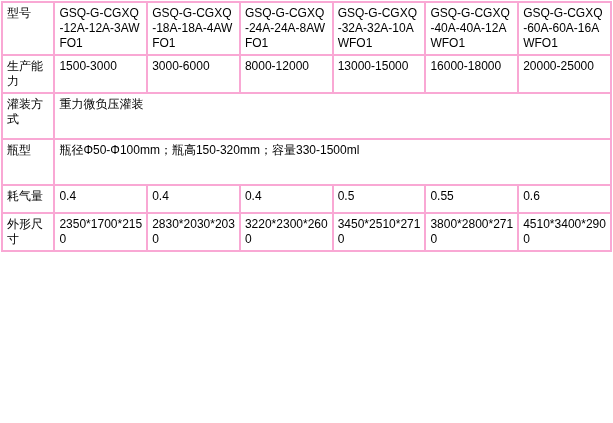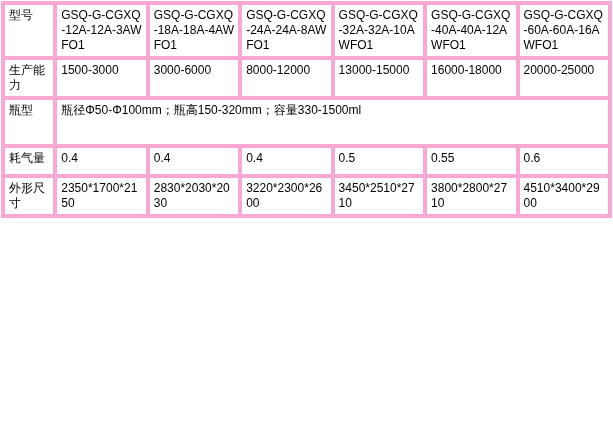--- a/index.html
+++ b/index.html
@@ -13,21 +13,21 @@
     font-family: "Liberation Sans", sans-serif;
     color: #000000;
   }
   #spec-table {
     border-collapse: collapse;
     width: 611px;
     margin: 1px 0 0 1px;
     table-layout: fixed;
   }
   #spec-table td {
-    border: 4px solid #f9a8d4;
+    border: 2px solid #f9a8d4;
     padding: 3px 4px 3px 4px;
     vertical-align: top;
     font-size: 12px;
     line-height: 15px;
     word-break: break-all;
     overflow: hidden;
   }
   .col-label { width: 52px; }
   .col-model { width: 92px; }
   .nowrap-cell { white-space: nowrap; }
@@ -61,20 +61,24 @@
       <tr class="row-h-small">
         <td>生产能力</td>
         <td>1500-3000</td>
         <td>3000-6000</td>
         <td>8000-12000</td>
         <td>13000-15000</td>
         <td>16000-18000</td>
         <td>20000-25000</td>
       </tr>
       <tr class="row-h-tall">
+        <td>灌装方式</td>
+        <td colspan="6" class="nowrap-cell">重力微负压灌装</td>
+      </tr>
+      <tr class="row-h-tall">
         <td>瓶型</td>
         <td colspan="6" class="nowrap-cell">瓶径Φ50-Φ100mm；瓶高150-320mm；容量330-1500ml</td>
       </tr>
       <tr class="row-h-small">
         <td>耗气量</td>
         <td>0.4</td>
         <td>0.4</td>
         <td>0.4</td>
         <td>0.5</td>
         <td>0.55</td>

